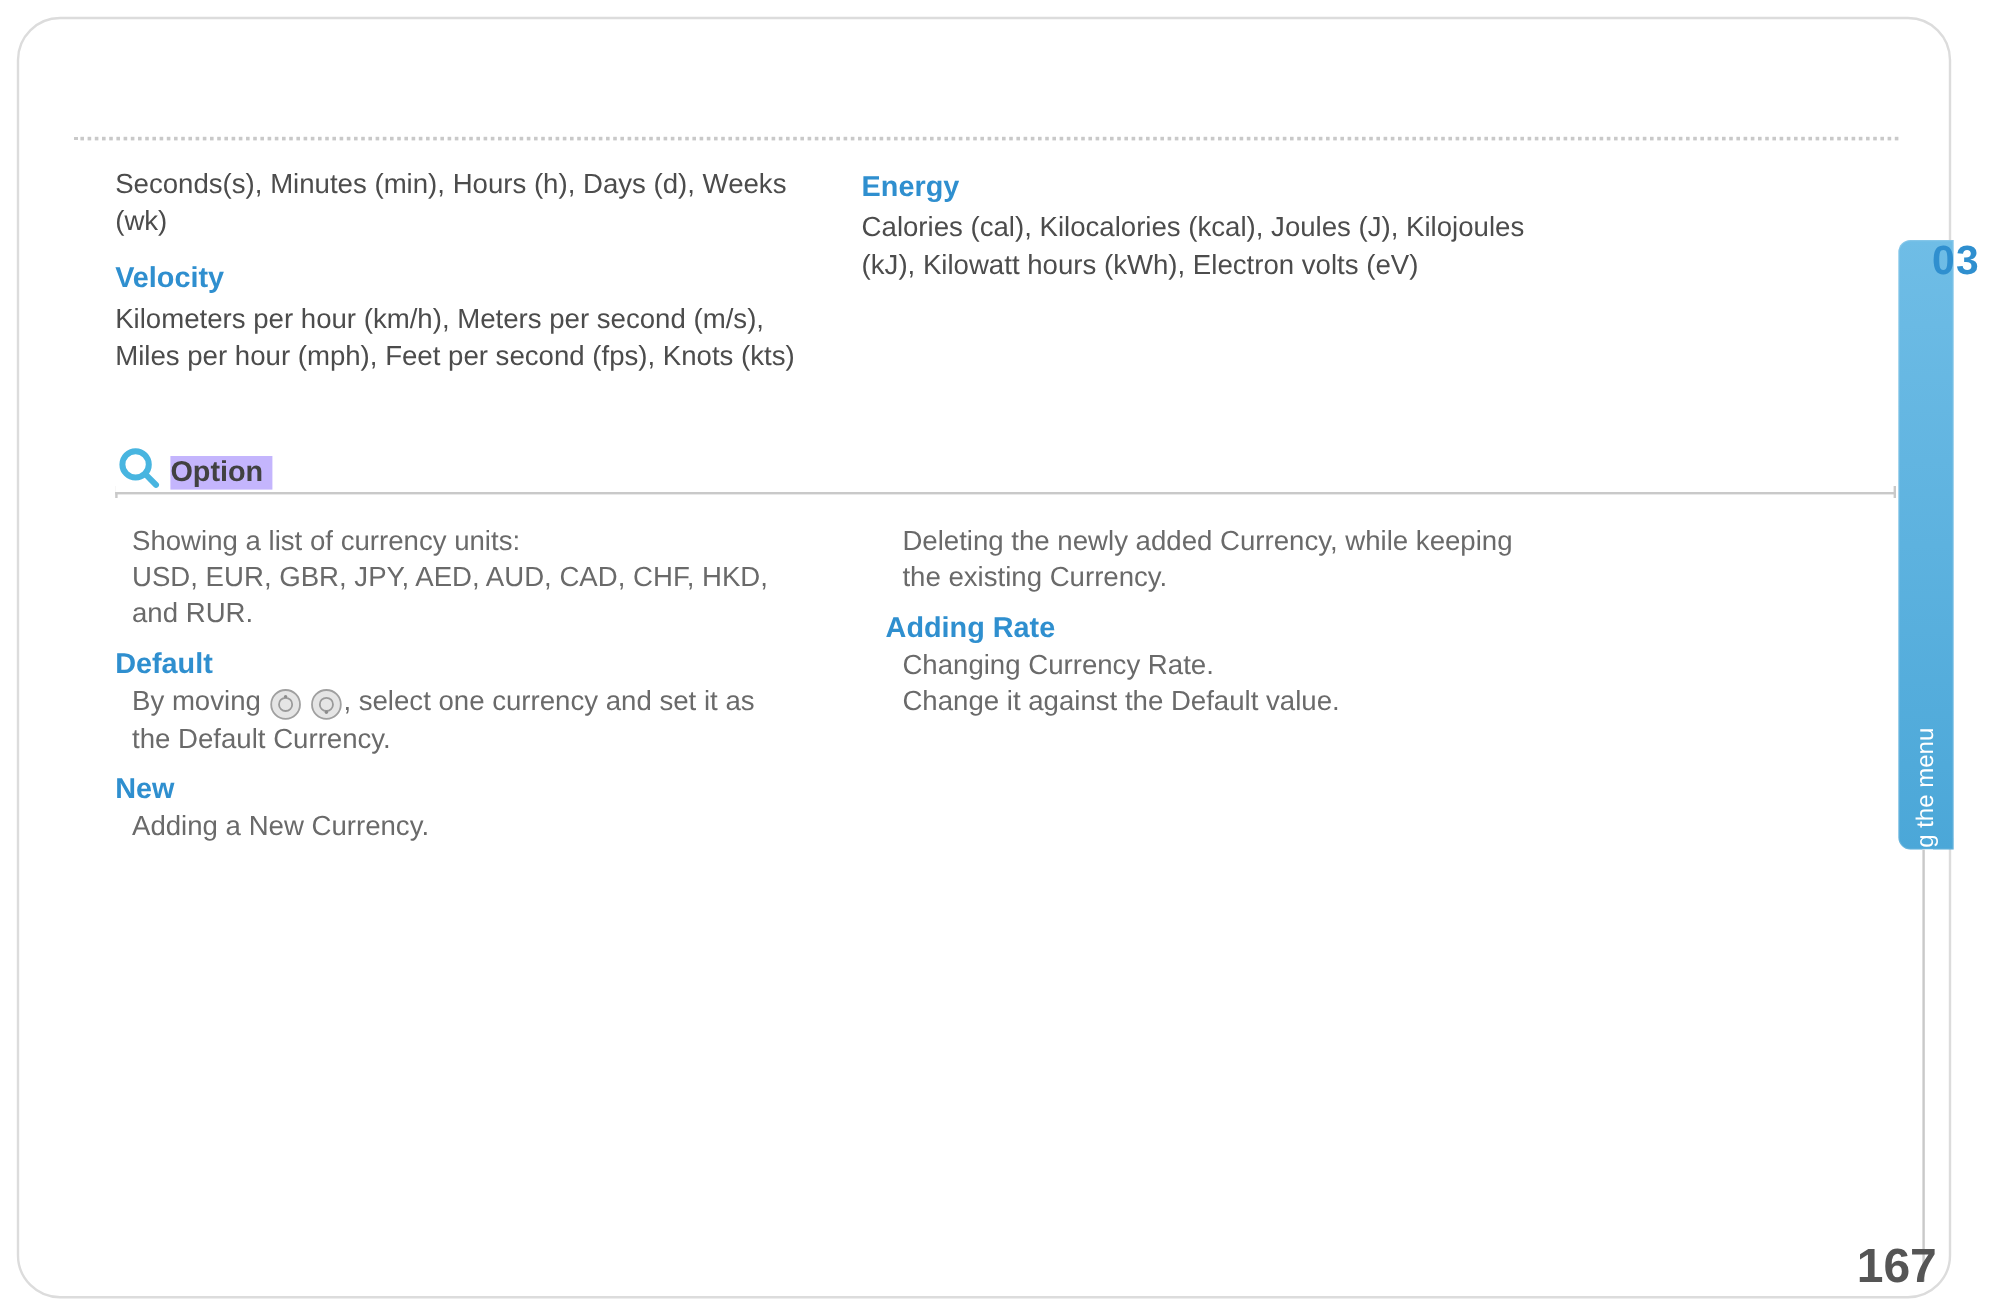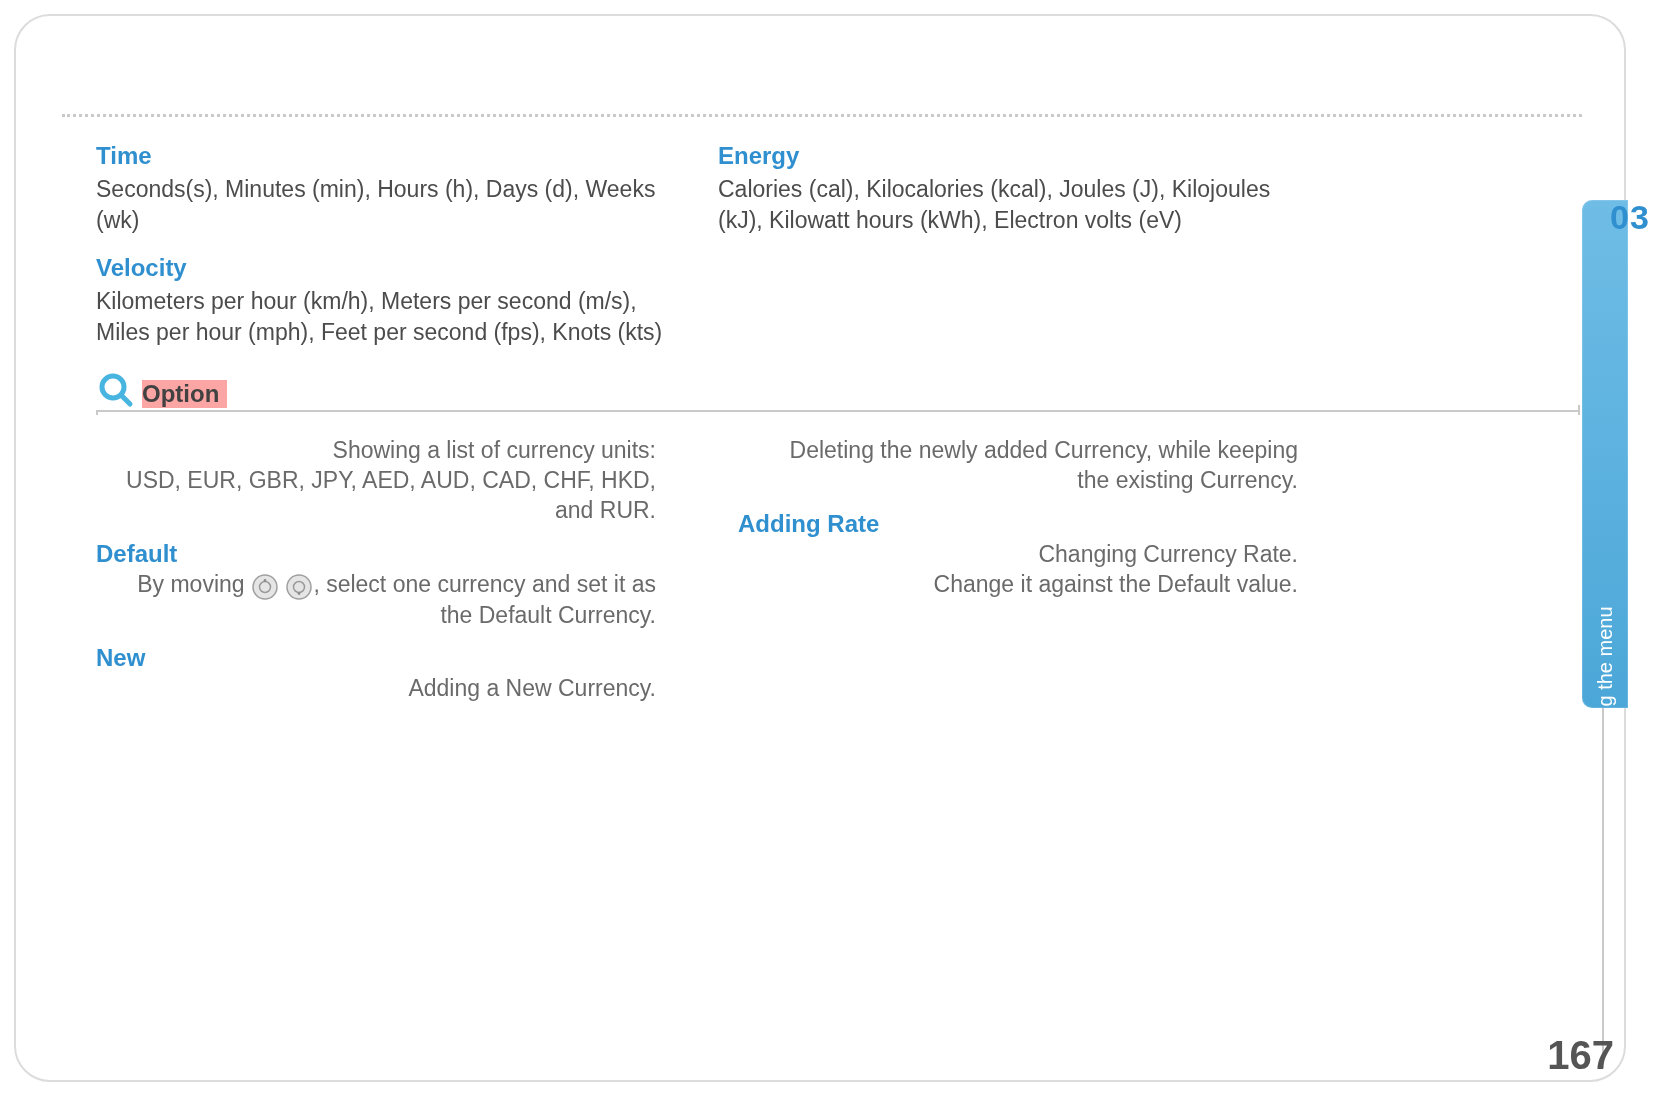--- a/index.html
+++ b/index.html
@@ -73,21 +73,21 @@
     background: #fff;
   }
   .option-magnifier svg { display: block; }
   .option-label {
     position: absolute;
     left: 46px;
     top: 6px;
     font-weight: bold;
     font-size: 24px;
     color: #414141;
-    background: #fca5a5;
+    background: #c4b5fd;
     padding-right: 8px;
   }
   .options-content {
     position: absolute;
     left: 80px;
     top: 420px;
     width: 1480px;
   }
   .opt-cols { display: flex; gap: 56px; }
   .opt-col-l { width: 560px; }
@@ -97,21 +97,20 @@
     font-weight: bold;
     font-size: 24px;
     margin-bottom: 2px;
   }
   .opt-body {
     color: #6a6a6a;
     font-size: 23px;
     line-height: 1.3;
     margin-left: 14px;
     margin-bottom: 14px;
-    text-align: right;
   }
   .ctrl-icon {
     display: inline-block;
     vertical-align: middle;
     margin: 0 1px;
   }
   .ctrl-icon svg { vertical-align: middle; }
   .side-tab {
     position: absolute;
     right: -4px;
@@ -166,21 +165,20 @@
 </head>
 <body>
 
 <div class="page-frame">
 
   <div class="dotted-rule"></div>
 
   <div class="content">
     <div class="cols">
       <div class="col">
-        <div class="blue-h">Time</div>
         <div class="body-text">Seconds(s), Minutes (min), Hours (h), Days (d), Weeks (wk)</div>
         <div class="blue-h">Velocity</div>
         <div class="body-text">Kilometers per hour (km/h), Meters per second (m/s), Miles per hour (mph), Feet per second (fps), Knots (kts)</div>
       </div>
       <div class="col2">
         <div class="blue-h">Energy</div>
         <div class="body-text">Calories (cal), Kilocalories (kcal), Joules (J), Kilojoules (kJ), Kilowatt hours (kWh), Electron volts (eV)</div>
       </div>
     </div>
   </div>

